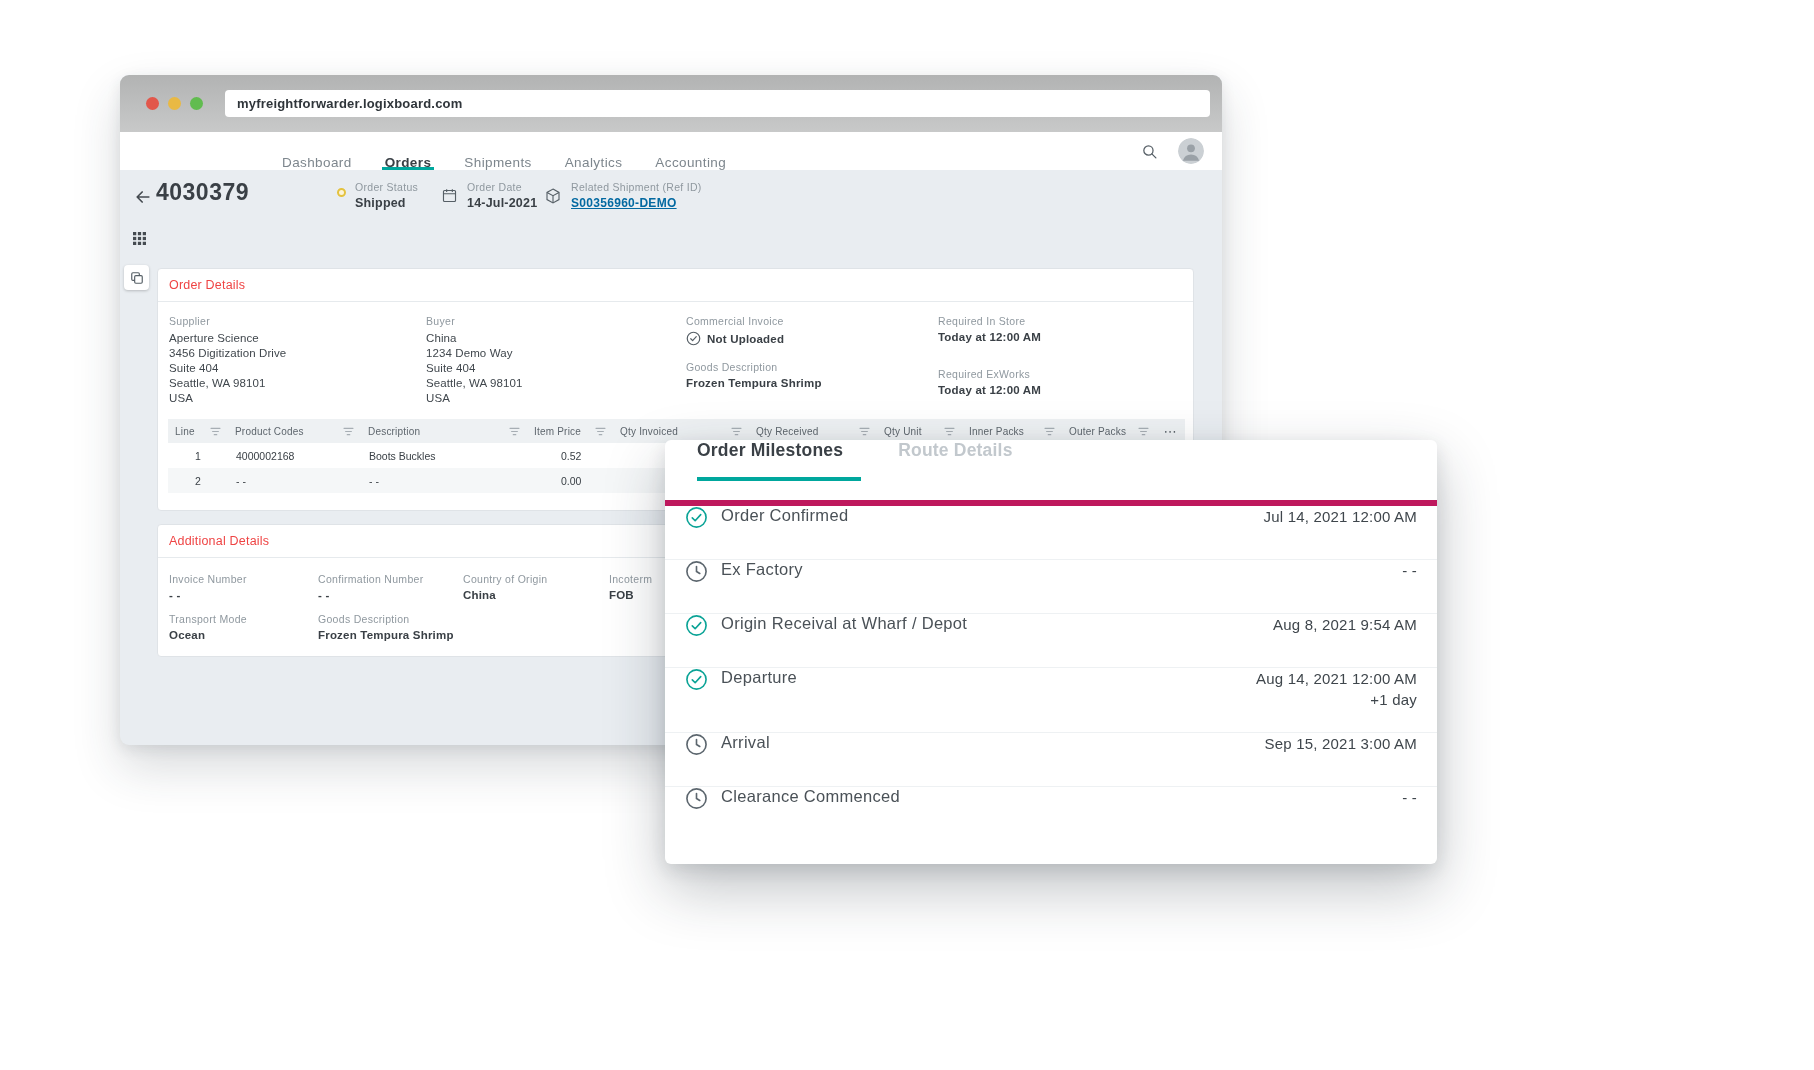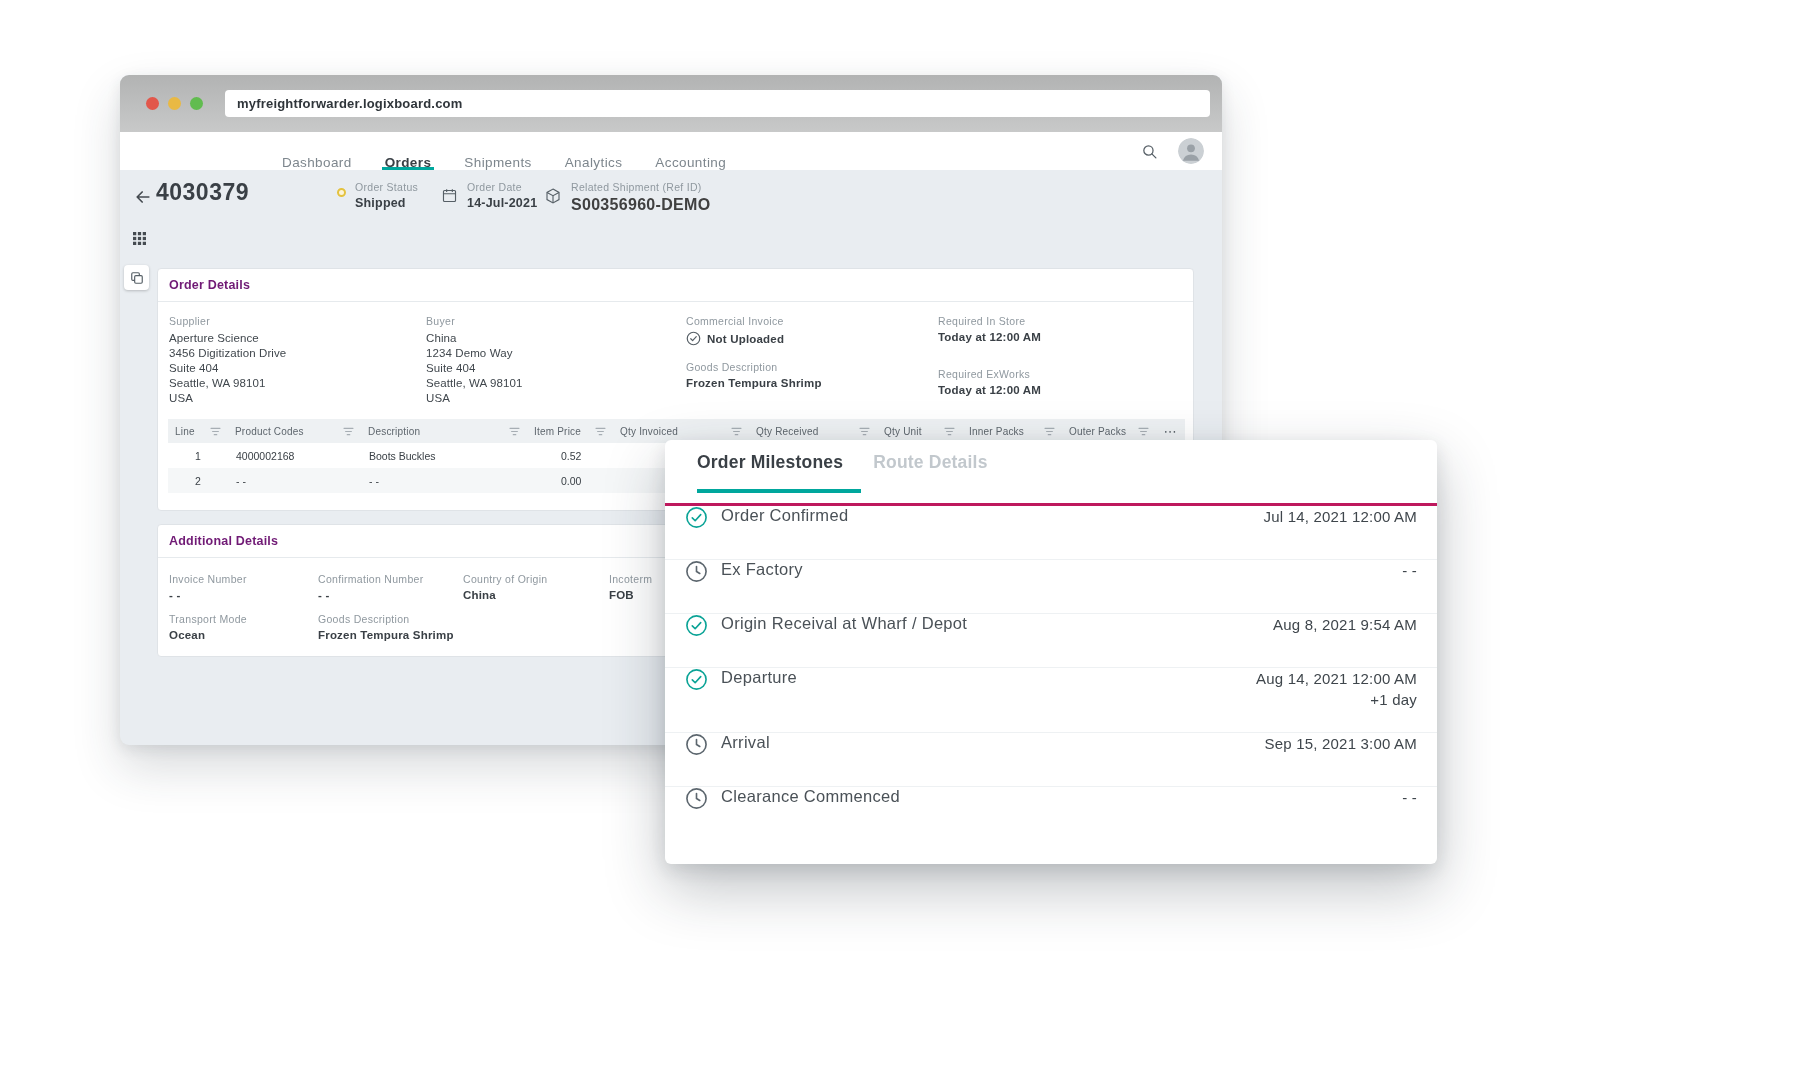--- a/index.html
+++ b/index.html
@@ -31,34 +31,34 @@
   .content{position:absolute;left:0;top:95px;right:0;bottom:0}
 
   
   .back{position:absolute;left:13px;top:17px;cursor:pointer}
   .order-number{position:absolute;left:36px;top:9px;font-size:23px;font-weight:700;
                 color:#3A4046;letter-spacing:.5px}
   .meta{position:absolute;top:11px;display:flex;gap:9px}
   .meta .m-icon{margin-top:6px;flex:0 0 auto}
   .meta-label{font-size:10.5px;color:#8F989F;letter-spacing:.3px;display:block}
   .meta-value{font-size:12.5px;color:#3A4046;font-weight:700;margin-top:3px;display:block;letter-spacing:.2px}
-  .meta-link{font-size:16px;color:#404040;font-weight:700;margin-top:3px;display:block;
-             letter-spacing:.3px;cursor:pointer}
+  .meta-link{font-size:12px;color:#0369a1;font-weight:700;margin-top:3px;display:block;
+             text-decoration:underline;letter-spacing:.3px;cursor:pointer}
   .status-dot{width:9px;height:9px;border-radius:50%;border:2.5px solid #E4C23F;background:#FCF4D9;
               display:inline-block;margin-top:7px}
 
   .grid-icon{position:absolute;left:13px;top:61px;cursor:pointer}
   .copy-btn{position:absolute;left:4px;top:95px;width:25px;height:25px;background:#fff;border:none;
             border-radius:4px;box-shadow:0 1px 3px rgba(0,0,0,.22);display:flex;align-items:center;
             justify-content:center;cursor:pointer}
 
   
   .card{position:absolute;background:#fff;border:1px solid #DFE3E7;border-radius:4px}
   .card-title-row{height:33px;border-bottom:1px solid #E6EAED;display:flex;align-items:center;
-                  padding:12px 11px;font-size:12.5px;font-weight:700;color:#701a75;letter-spacing:.2px}
+                  padding:12px 11px;font-size:12.5px;font-weight:400;color:#ef4444;letter-spacing:.2px}
   .card-order{left:37px;top:98px;width:1037px;height:243px}
   .card-additional{left:37px;top:354px;width:1037px;height:133px}
   .fgroup{position:absolute}
   .flabel{font-size:10.5px;color:#8F989F;letter-spacing:.3px;display:block}
   .fvalue{font-size:11.5px;color:#3A4046;font-weight:700;margin-top:4px;display:block;letter-spacing:.2px}
   .addr{margin-top:4px;font-size:11.5px;color:#40474D;line-height:15px;letter-spacing:.1px}
   .inline-val{display:flex;align-items:center;gap:6px;margin-top:4px}
   .inline-val .fvalue{margin-top:0}
 
   
@@ -69,21 +69,21 @@
   .th.more{justify-content:center;color:#5E666D;font-size:13px;letter-spacing:1px}
   .tr{height:25px;cursor:pointer}
   .tr.alt{background:#F5F7F8}
   .td{padding:0 8px;white-space:nowrap;overflow:hidden}
   .td.c{text-align:center}
   .td.price{padding-left:34px}
 
   
   .panel{position:absolute;left:665px;top:440px;width:772px;height:424px;background:#fff;border-radius:6px;
          box-shadow:0 24px 60px rgba(30,40,50,.28),0 6px 18px rgba(30,40,50,.12);z-index:5}
-  .tabs{display:flex;gap:30px;padding:0 32px;height:66px;align-items:center;border-bottom:3px solid #be185d}
+  .tabs{display:flex;gap:55px;padding:0 32px;height:66px;align-items:flex-start;border-bottom:6px solid #be185d}
   .tab{font-size:17.5px;padding-bottom:19px;letter-spacing:.2px;cursor:pointer;white-space:nowrap}
   .tab.active{color:#3A4046;font-weight:700;position:relative}
   .tab.active::after{content:"";position:absolute;left:0;right:-18px;bottom:-1px;height:4px;background:#00A79D}
   .tab.inactive{color:#C2C8CD;font-weight:700}
   .ms-row{display:flex;align-items:flex-start;padding:0 20px 0 20px;border-bottom:1px solid #EEF1F3;min-height:54px}
   .ms-row.tall{min-height:65px}
   .ms-row:last-child{border-bottom:none}
   .ms-icon{flex:0 0 auto}
   .ms-label{margin-left:13px;font-size:16.5px;color:#4A5157;letter-spacing:.3px}
   .ms-date{margin-left:auto;text-align:right;font-size:15px;color:#3F464C;letter-spacing:.2px;line-height:21px}

